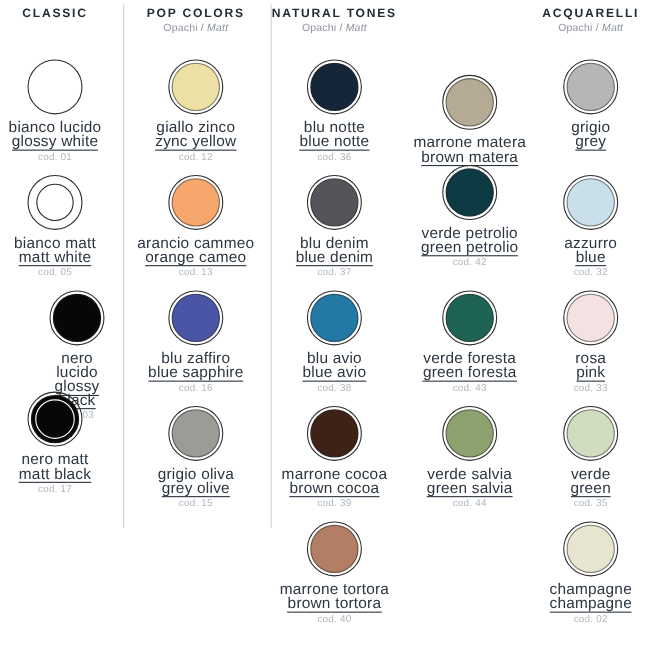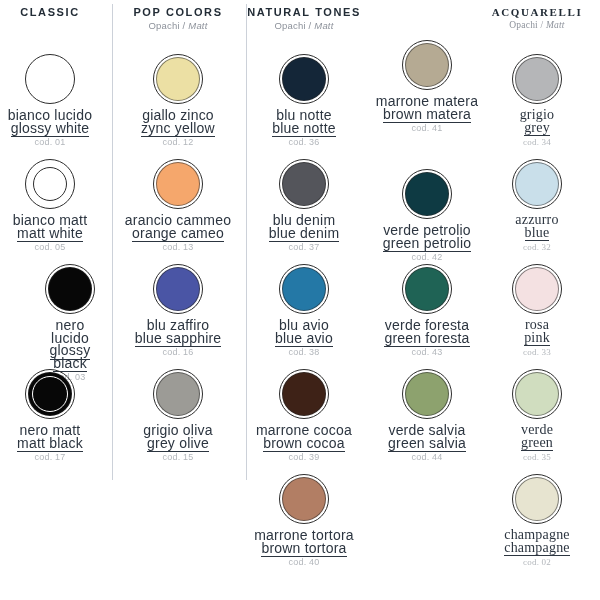--- a/index.html
+++ b/index.html
@@ -61,21 +61,21 @@
         <div class="swatch-code">cod. 05</div>
       </div>
       <div class="swatch-block" style="top: 264px; padding-left: 40px;">
         <div class="swatch-circle type-filled">
           <div class="disc" style="background: rgb(7, 7, 7);"></div>
         </div>
         <div class="name-it">nero lucido</div>
         <div class="name-en"><span>glossy black</span></div>
         <div class="swatch-code">cod. 03</div>
       </div>
-      <div class="swatch-block" style="top: 369px;">
+      <div class="swatch-block" style="top: 356px;">
         <div class="swatch-circle type-inner-ring">
           <div class="disc" style="background: rgb(7, 7, 7);">
             <div class="inner-ring"></div>
           </div>
         </div>
         <div class="name-it">nero matt</div>
         <div class="name-en"><span>matt black</span></div>
         <div class="swatch-code">cod. 17</div>
       </div>
     </div>
@@ -157,29 +157,29 @@
       <div class="swatch-block" style="top: 474px;">
         <div class="swatch-circle type-filled">
           <div class="disc" style="background: rgb(178, 126, 100);"></div>
         </div>
         <div class="name-it">marrone tortora</div>
         <div class="name-en"><span>brown tortora</span></div>
         <div class="swatch-code">cod. 40</div>
       </div>
     </div>
     <div class="column" style="left: 367px; width: 120px;">
-      <div class="swatch-block" style="top: 40px;">
+      <div class="swatch-block" style="top: 68px;">
         <div class="swatch-circle type-filled">
           <div class="disc" style="background: rgb(181, 170, 147);"></div>
         </div>
         <div class="name-it">marrone matera</div>
         <div class="name-en"><span>brown matera</span></div>
         <div class="swatch-code">cod. 41</div>
       </div>
-      <div class="swatch-block" style="top: 169px;">
+      <div class="swatch-block" style="top: 150px;">
         <div class="swatch-circle type-filled">
           <div class="disc" style="background: rgb(14, 58, 67);"></div>
         </div>
         <div class="name-it">verde petrolio</div>
         <div class="name-en"><span>green petrolio</span></div>
         <div class="swatch-code">cod. 42</div>
       </div>
       <div class="swatch-block" style="top: 264px;">
         <div class="swatch-circle type-filled">
           <div class="disc" style="background: rgb(31, 99, 85);"></div>
@@ -190,32 +190,31 @@
       </div>
       <div class="swatch-block" style="top: 369px;">
         <div class="swatch-circle type-filled">
           <div class="disc" style="background: rgb(141, 162, 110);"></div>
         </div>
         <div class="name-it">verde salvia</div>
         <div class="name-en"><span>green salvia</span></div>
         <div class="swatch-code">cod. 44</div>
       </div>
     </div>
-    <div class="column" style="left: 477px; width: 120px; font-family: Liberation Serif, serif;">
+    <div class="column" style="left: 477px; width: 120px;">
       <div class="col-header">
         <div class="col-title">ACQUARELLI</div>
         <div class="col-subtitle"><span>Opachi / </span><span class="matt">Matt</span></div>
       </div>
       <div class="swatch-block" style="top: 54px;">
         <div class="swatch-circle type-filled">
           <div class="disc" style="background: rgb(181, 182, 184);"></div>
         </div>
         <div class="name-it">grigio</div>
         <div class="name-en"><span>grey</span></div>
-        <div class="swatch-code">cod. 34</div>
       </div>
       <div class="swatch-block" style="top: 159px;">
         <div class="swatch-circle type-filled">
           <div class="disc" style="background: rgb(201, 223, 234);"></div>
         </div>
         <div class="name-it">azzurro</div>
         <div class="name-en"><span>blue</span></div>
         <div class="swatch-code">cod. 32</div>
       </div>
       <div class="swatch-block" style="top: 264px;">

